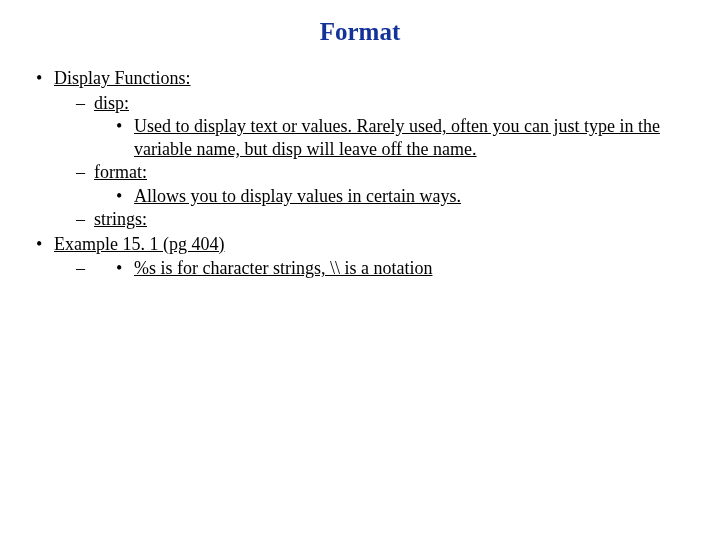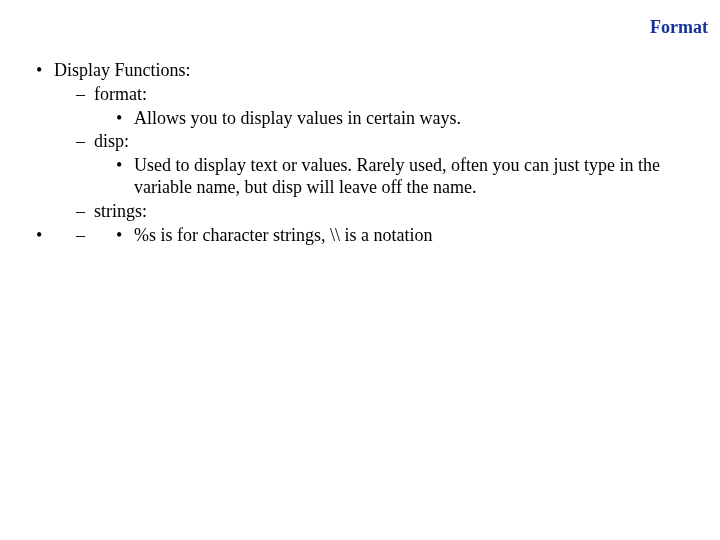--- a/index.html
+++ b/index.html
@@ -13,35 +13,36 @@
     font-size: 18px;
     line-height: 1.25;
   }
   .slide {
     width: 720px;
     height: 540px;
     box-sizing: border-box;
     padding: 14px 12px 0 12px;
   }
   .title {
-    text-align: right;
+    text-align: center;
     font-weight: bold;
-    font-size: 18px;
+    font-size: 25px;
     color: #143399;
     margin: 2px 0 20px 0;
   }
   ul.level1 {
     list-style: none;
     margin: 0;
     padding: 0 8px 0 24px;
   }
   ul.level1 > li {
     position: relative;
     padding-left: 18px;
     margin-bottom: 2px;
+    text-decoration: underline;
   }
   ul.level1 > li::before {
     content: "•";
     position: absolute;
     left: 0;
     top: 0;
   }
   ul.level2 {
     list-style: none;
     margin: 2px 0 0 0;
@@ -79,42 +80,43 @@
 <body>
 
 <div class="slide">
   <div class="title">Format</div>
 
   <ul class="level1">
     <li>
       <span>Display Functions:</span>
       <ul class="level2">
         <li>
+          <span>disp:</span>
+          <ul class="level3">
+            <li>
+              <span>Used to display text or values. Rarely used, often you can just type in the variable name, but disp will leave off the name.</span>
+            </li>
+          </ul>
+        </li>
+        <li>
           <span>format:</span>
           <ul class="level3">
             <li>
               <span>Allows you to display values in certain ways.</span>
-            </li>
-          </ul>
-        </li>
-        <li>
-          <span>disp:</span>
-          <ul class="level3">
-            <li>
-              <span>Used to display text or values. Rarely used, often you can just type in the variable name, but disp will leave off the name.</span>
             </li>
           </ul>
         </li>
         <li>
           <span>strings:</span>
         </li>
       </ul>
     </li>
 
     <li>
+      <span>Example 15. 1 (pg 404)</span>
       <ul class="level2">
         <li>
           <ul class="level3">
             <li>
               <span>%s is for character strings, \\ is a notation</span>
             </li>
           </ul>
         </li>
       </ul>
     </li>

